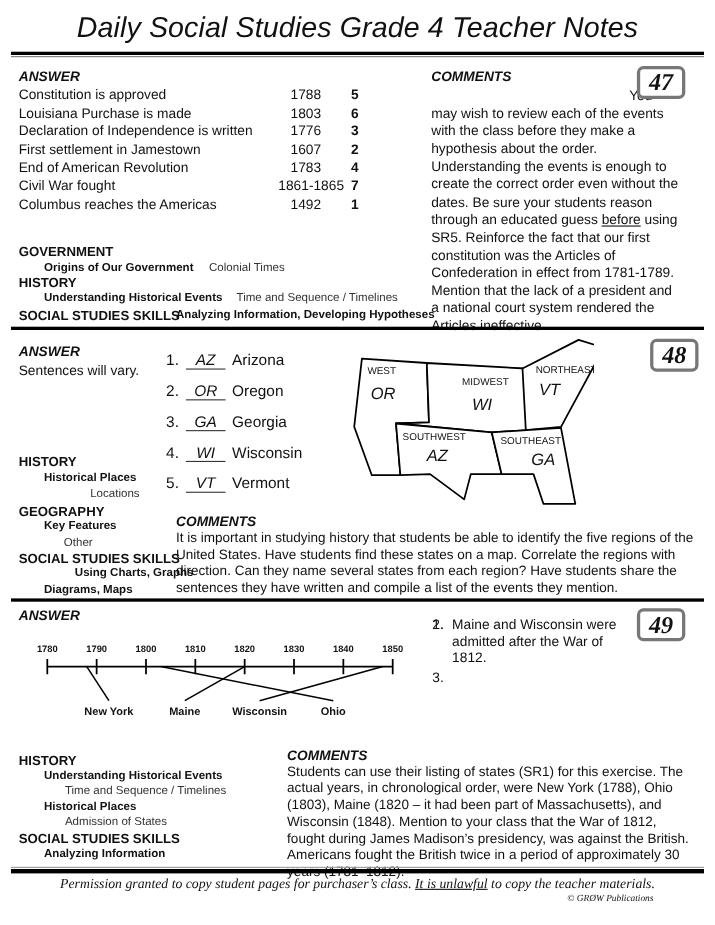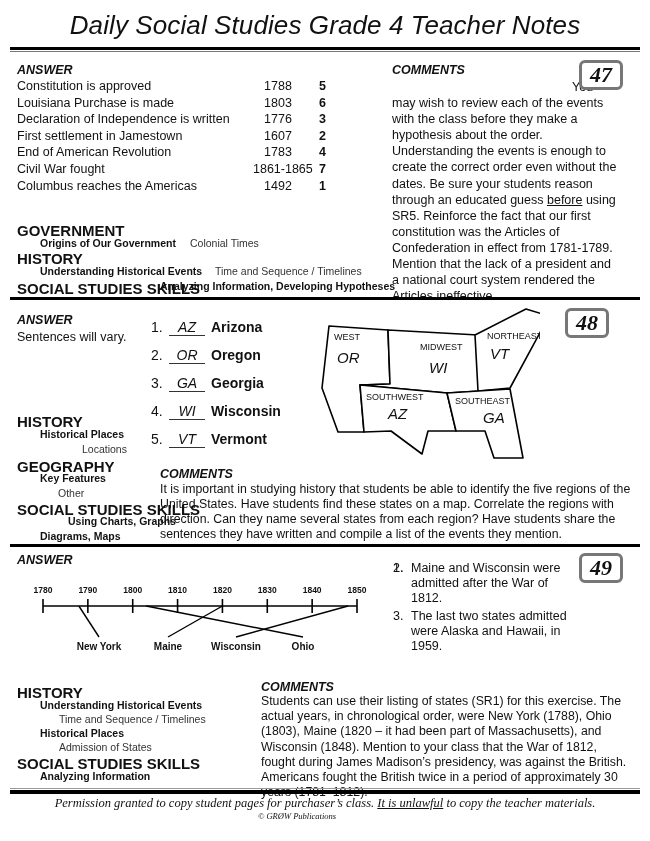--- a/index.html
+++ b/index.html
@@ -7,38 +7,38 @@
   .abs{position:absolute;}
   .title{left:0;width:650px;top:10px;text-align:center;font-size:26px;font-style:italic;letter-spacing:0.1px;}
   .rule-thick{left:10px;width:630px;height:3px;background:#000;}
   .rule-thin{left:10px;width:630px;height:1px;background:#777;}
   .h-ans{font-weight:bold;font-style:italic;font-size:12.5px;}
   .body13{font-size:12.5px;line-height:16.6px;}
   .row{position:absolute;left:17px;font-size:12.5px;height:16.6px;}
   .row .ev{position:absolute;left:0;white-space:nowrap;text-align:right;}
   .row .yr{position:absolute;left:236px;width:50px;text-align:center;white-space:nowrap;}
   .row .ord{position:absolute;left:302px;font-weight:bold;}
-  .cat{font-size:15px;font-weight:bold;white-space:nowrap;}
+  .cat{font-size:12px;font-weight:bold;white-space:nowrap;}
   .sub{font-size:10.5px;font-weight:bold;white-space:nowrap;}
   .sub2{font-size:10.5px;color:#333;white-space:nowrap;}
   .badge{width:38px;height:24px;border:3.5px solid #777;border-radius:6px;font-family:"Liberation Serif",serif;font-style:italic;font-weight:bold;font-size:22px;text-align:center;line-height:24px;color:#111;background:#fff;}
   .comments{font-size:12.5px;line-height:16.1px;}
   .state{position:absolute;left:151px;font-size:14px;white-space:nowrap;height:20px;}
   .state .num{display:inline-block;width:18px;}
   .state .abbr{display:inline-block;width:36px;text-align:center;font-style:italic;border-bottom:1px solid #333;line-height:15px;margin-right:6px;}
-  .state .nm{font-weight:bold;}
+  .state .nm{font-weight:normal;}
   .region-lbl{font-size:9px;fill:#111;font-family:"Liberation Sans",sans-serif;}
   .region-ab{font-size:15px;font-style:italic;fill:#111;font-family:"Liberation Sans",sans-serif;}
   .tl-tick{font-size:8.5px;font-weight:bold;fill:#111;font-family:"Liberation Sans",sans-serif;}
   .tl-state{font-size:10px;font-weight:bold;fill:#111;font-family:"Liberation Sans",sans-serif;}
   ol.ans3{margin:0;padding:0;list-style:none;}
   ol.ans3 li{position:relative;padding-left:18px;font-size:12.5px;line-height:15px;margin-bottom:3px;}
   ol.ans3 li span.n{position:absolute;left:0;}
   .footer{left:0;width:650px;top:796px;text-align:center;font-family:"Liberation Serif",serif;font-style:italic;font-size:12.5px;}
-  .footer2{left:0;width:594px;top:811px;text-align:center;font-family:"Liberation Serif",serif;font-style:italic;font-size:8.5px;}
+  .footer2{left:0;width:594px;top:811px;text-align:right;font-family:"Liberation Serif",serif;font-style:italic;font-size:8.5px;}
   u{text-decoration:underline;}
 </style>
 </head>
 <body>
 
 <div class="abs title">Daily Social Studies Grade 4 Teacher Notes</div>
 <div class="abs rule-thick" style="top:47px;"></div>
 <div class="abs rule-thin" style="top:51px;"></div>
 
 <section>
@@ -132,21 +132,21 @@
     <text class="region-ab" x="27" y="63">OR</text>
     <text class="region-lbl" x="110" y="50">MIDWEST</text>
     <text class="region-ab" x="119" y="73">WI</text>
     <text class="region-lbl" x="177" y="39">NORTHEAST</text>
     <text class="region-ab" x="180" y="59">VT</text>
     <text class="region-lbl" x="56" y="100">SOUTHWEST</text>
     <text class="region-ab" x="78" y="119">AZ</text>
     <text class="region-lbl" x="145" y="104">SOUTHEAST</text>
     <text class="region-ab" x="173" y="123">GA</text>
   </svg>
-  <div class="abs badge" style="left:565px;top:308px;font-style:italic;">48</div>
+  <div class="abs badge" style="left:591px;top:308px;font-style:italic;">48</div>
 
   <div>
     <div class="abs cat" style="left:17px;top:413px;">HISTORY</div>
     <div class="abs sub" style="left:40px;top:428px;">Historical Places</div>
     <div class="abs sub2" style="left:58px;top:443px;margin-left:24px;">Locations</div>
     <div class="abs cat" style="left:17px;top:458px;">GEOGRAPHY</div>
     <div class="abs sub" style="left:40px;top:472px;">Key Features</div>
     <div class="abs sub2" style="left:58px;top:487px;">Other</div>
     <div class="abs cat" style="left:17px;top:501px;">SOCIAL STUDIES SKILLS</div>
     <div class="abs sub" style="left:40px;top:515px;padding-left:28px;">Using Charts, Graphs</div>
@@ -190,21 +190,21 @@
         <text x="236" y="75" text-anchor="middle" class="tl-state">Wisconsin</text>
         <line x1="146.17142857142858" y1="31" x2="303" y2="62" stroke="#000" stroke-width="1.4"></line>
         <text x="303" y="75" text-anchor="middle" class="tl-state">Ohio</text>
       </g>
   </svg>
 
   <div class="abs" style="left:393px;top:558px;width:180px;">
     <ol class="ans3">
       <li><span class="n">1.</span></li>
       <li><span class="n">2.</span><span>Maine and Wisconsin were admitted after the War of 1812.</span></li>
-      <li><span class="n">3.</span><span>The last two states admitted were Alaska and Hawaii, in 1959.</span></li>
+      <li><span class="n">3.</span></li>
     </ol>
   </div>
   <div class="abs badge" style="left:579px;top:553px;">49</div>
 
   <div>
     <div class="abs cat" style="left:17px;top:684px;">HISTORY</div>
     <div class="abs sub" style="left:40px;top:699px;">Understanding Historical Events</div>
     <div class="abs sub2" style="left:59px;top:713px;">Time and Sequence / Timelines</div>
     <div class="abs sub" style="left:40px;top:727px;">Historical Places</div>
     <div class="abs sub2" style="left:59px;top:741px;">Admission of States</div>

